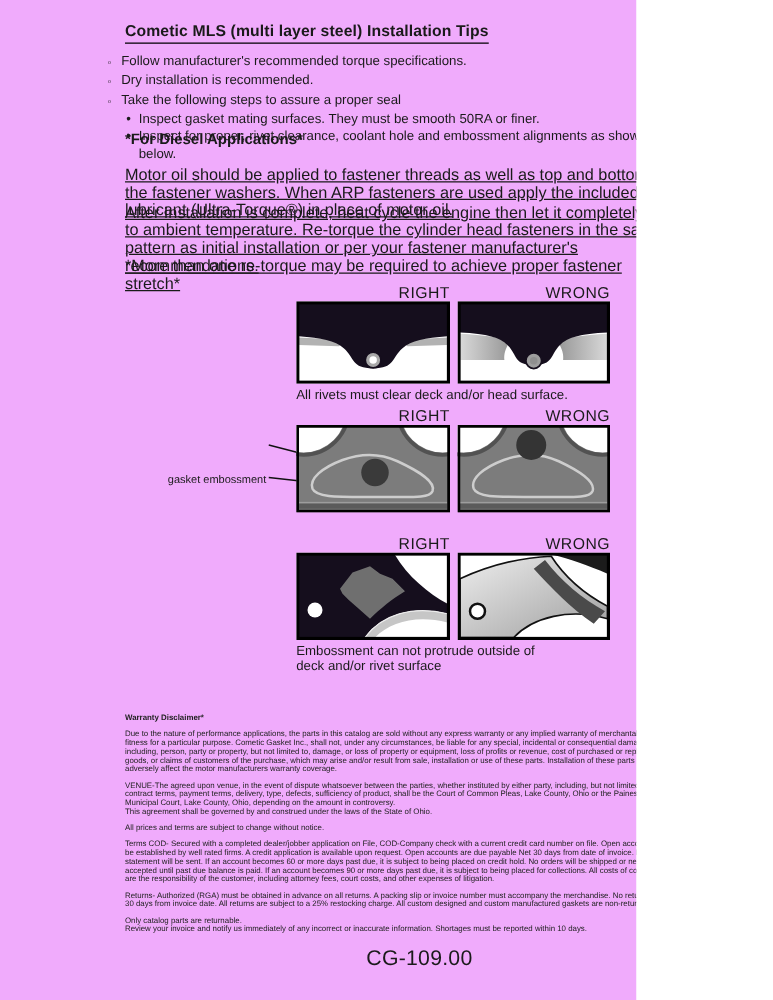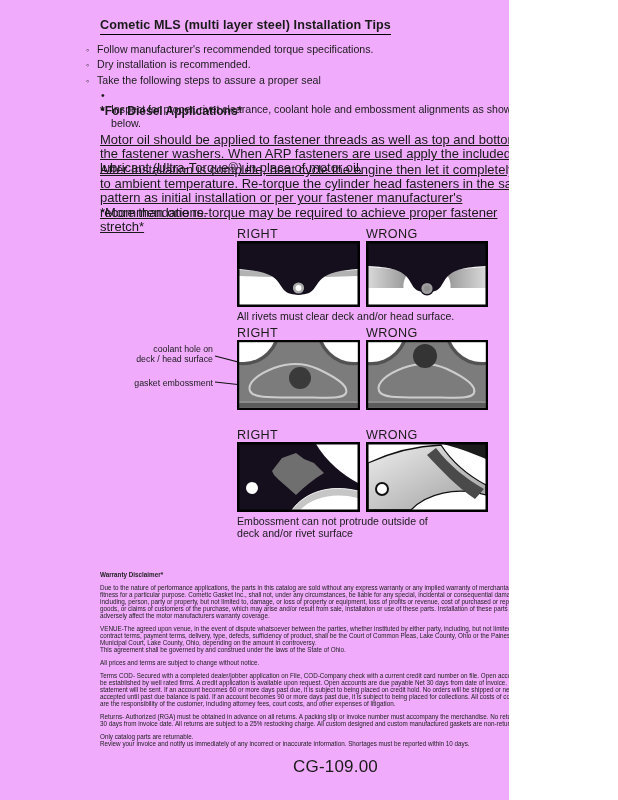--- a/index.html
+++ b/index.html
@@ -13,21 +13,21 @@
     border-bottom:1.6px solid #000;padding-bottom:2px;letter-spacing:0.1px;
   }
   .bullets{left:86px;top:42px;width:462px;font-size:10.6px;line-height:14.3px;}
   .b-row{display:flex;}
   .b-row .mark{width:11px;flex:0 0 11px;text-align:left;}
   .b-row.top .mark{font-size:9px;padding-top:1px;}
   .b-row.sub{padding-left:15px;}
   .b-row.sub .mark{width:10px;flex:0 0 10px;}
   .h2{font-size:12px;font-weight:bold;}
   .body-p{width:444px;font-size:13px;line-height:14.2px;text-decoration:underline;}
-  .fig-label{width:123px;text-align:left;font-size:12.6px;letter-spacing:0.4px;}
+  .fig-label{width:123px;text-align:right;font-size:12.6px;letter-spacing:0.4px;}
   .caption{font-size:10.6px;line-height:12px;}
   .callout{font-size:8.8px;line-height:10px;text-align:right;width:133px;}
   .fineprint{width:439px;font-size:6.3px;line-height:7px;color:#222;}
   .fineprint .fp-h{font-weight:bold;margin:0 0 6px 0;}
   .fineprint p{margin:0 0 6px 0;}
   .fineprint p.tight{margin-bottom:0;}
   .pagenum{font-size:17px;letter-spacing:0.2px;text-align:center;}
   svg{display:block;}
 </style>
 </head>
@@ -45,20 +45,21 @@
     <div class="b-row top">
       <span class="mark">◦</span>
       <span>Dry installation is recommended.</span>
     </div>
     <div class="b-row top">
       <span class="mark">◦</span>
       <span>Take the following steps to assure a proper seal</span>
     </div>
     <div class="b-row sub">
       <span class="mark">•</span>
+      <span>Inspect gasket mating surfaces.  They must be smooth 50RA or finer.</span>
     </div>
     <div class="b-row sub">
       <span class="mark">•</span>
       <span>Inspect for proper, rivet clearance, coolant hole and embossment alignments as shown below.</span>
     </div>
   </div>
 
   <div class="abs h2" style="left:100px;top:104px;">*For Diesel Applications*</div>
   <div class="abs body-p" style="left:100px;top:133px;">Motor oil should be applied to fastener threads as well as top and bottom of the fastener washers. When ARP fasteners are used apply the included lubricant (Ultra-Torque®) in place of motor oil.</div>
   <div class="abs body-p" style="left:100px;top:163px;">After Installation is complete, heat cycle the engine then let it completely cool to ambient temperature. Re-torque the cylinder head fasteners in the same pattern as initial installation or per your fastener manufacturer's recommendations.</div>
@@ -95,24 +96,20 @@
     <circle cx="61" cy="47.5" r="6.3" fill="#9e9e9e" stroke="#150e1d" stroke-width="1.4"></circle>
     <circle cx="61" cy="47.5" r="3" fill="#8f8f8f"></circle>
     <rect x="1.25" y="1.25" width="119.5" height="63.5" fill="none" stroke="#000" stroke-width="2.5"></rect>
   </svg>
 
   <div class="abs caption" style="left:237px;top:310px;text-align:center;">All rivets must clear deck and/or head surface.</div>
 
   <div class="abs fig-label" style="left:237px;top:326px;">RIGHT</div>
   <div class="abs fig-label" style="left:366px;top:326px;width:122px;">WRONG</div>
 
-  <div class="abs callout" style="left:80px;top:344px;">
-    <div>coolant hole on</div>
-    <div>deck / head surface</div>
-  </div>
   <div class="abs callout" style="left:80px;top:378px;">gasket embossment</div>
 
   <svg class="abs" style="left:214px;top:352px;" width="92" height="42" viewBox="0 0 92 42">
     <line x1="1" y1="4" x2="86" y2="26" stroke="#111" stroke-width="1.1"></line>
     <line x1="1" y1="30" x2="46" y2="35" stroke="#111" stroke-width="1.1"></line>
   </svg>
 
   <svg class="abs" style="left:237px;top:340px;" width="123" height="70" viewBox="0 0 123 70">
     <rect width="123" height="70" fill="#7c7c7c"></rect>
     <circle cx="6" cy="-12" r="34" fill="#ffffff"></circle>

